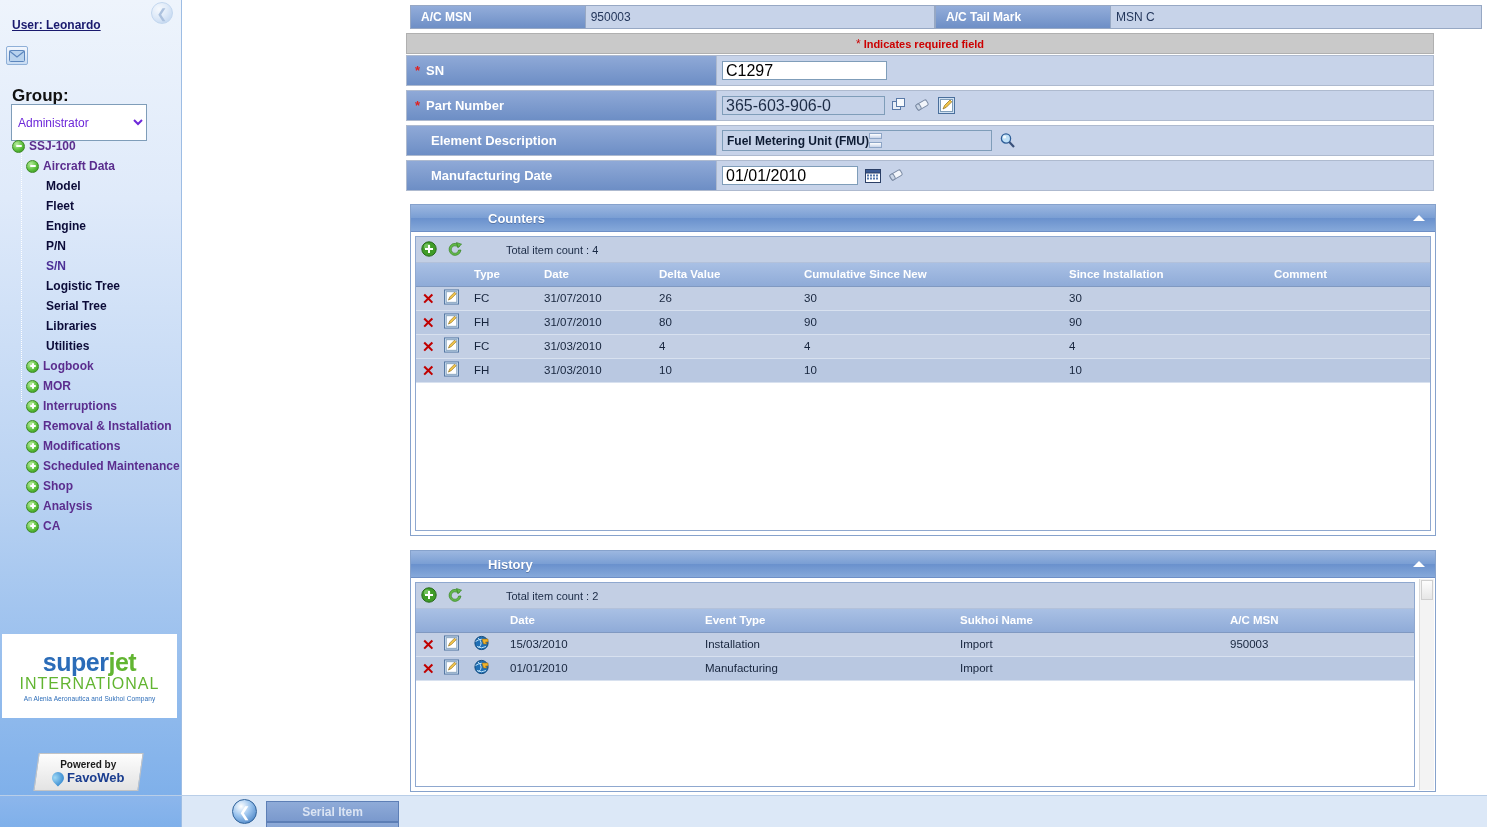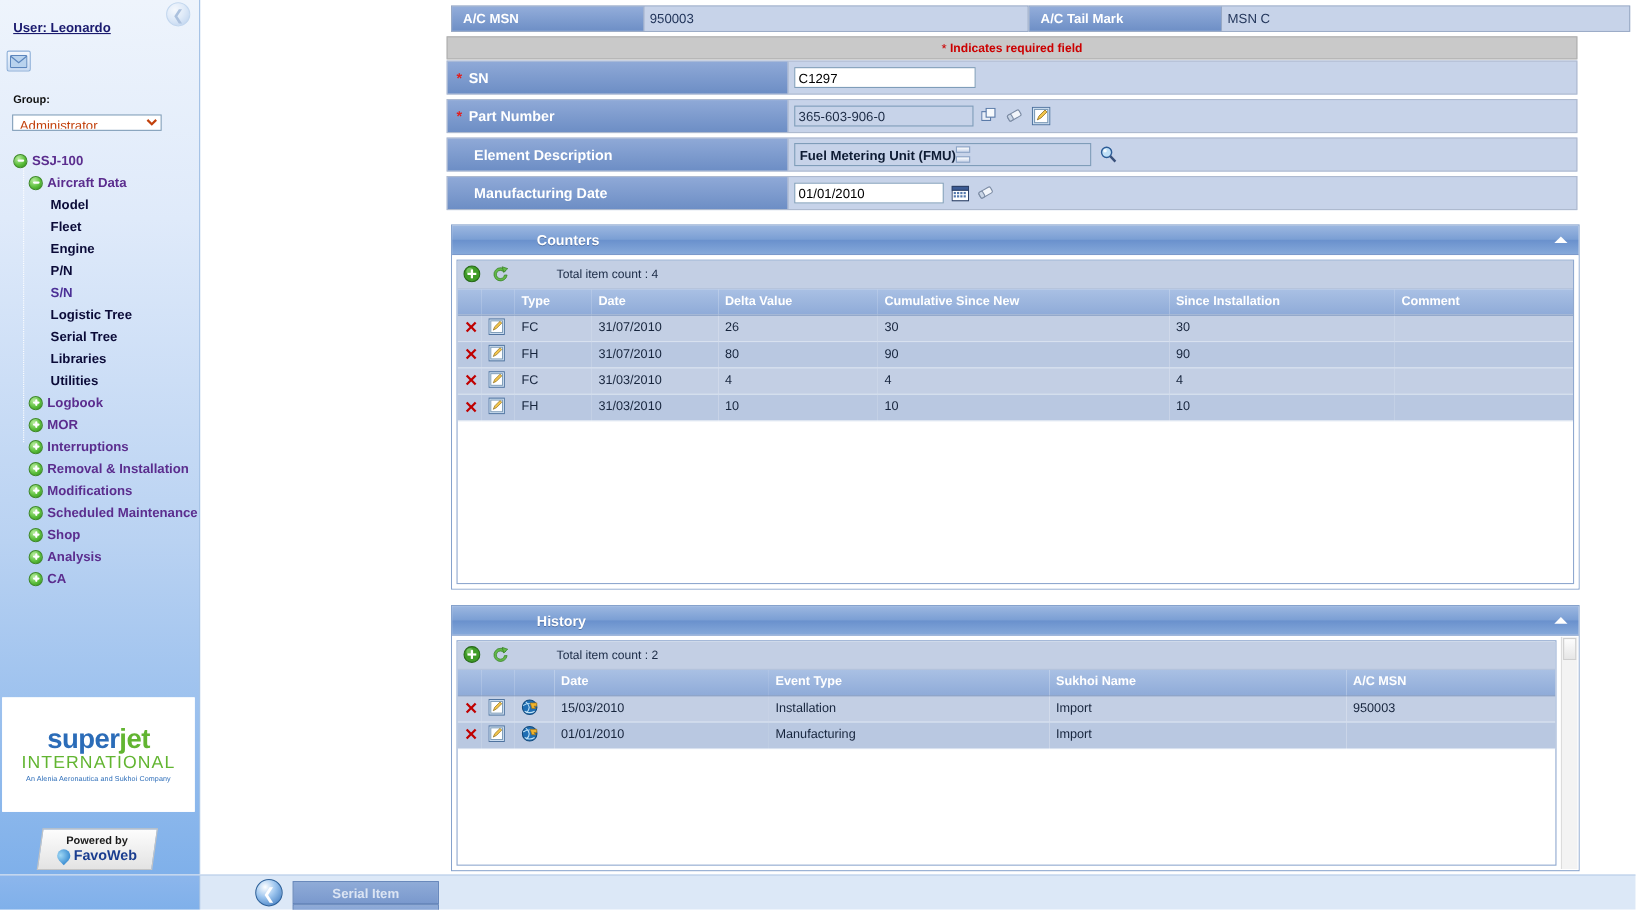--- a/index.html
+++ b/index.html
@@ -43,30 +43,30 @@
     position: absolute; left: 6px; top: 46px;
     width: 22px; height: 19px;
     background: linear-gradient(to bottom,#f3f7fd,#c9dcf3);
     border: 1px solid #8fb0d8;
     border-radius: 2px;
     display: flex; align-items: center; justify-content: center;
   }
   .sb-mail svg { display: block; }
   .sb-group-label {
     position: absolute; left: 12px; top: 86px;
-    font-size: 10px; font-weight: bold; color: #111;
+    font-size: 17px; font-weight: bold; color: #111;
   }
   .sb-select {
     position: absolute; left: 11px; top: 104px;
-    width: 136px; height: 15px;
+    width: 136px; height: 37px;
     font-family: "Liberation Sans", sans-serif;
     font-size: 12px;
     border: 1px solid #7f9db9;
     background: #fff;
-    color: #c2410c;
+    color: #6d28d9;
     padding: 1px 2px;
   }
   .tree { position: absolute; left: 8px; top: 136px; width: 175px; }
   .tree-node {
     display: flex; align-items: center;
     height: 20px;
     white-space: nowrap;
   }
   .tn-icon {
     width: 13px; height: 13px; border-radius: 50%;
@@ -93,21 +93,21 @@
   .lvl1 { padding-left: 18px; }
   .lvl2 { padding-left: 34px; }
   .dotline {
     position: absolute; left: 21px; top: 150px;
     width: 1px; height: 252px;
     border-left: 1px dotted #ffffff;
   }
 
   .sb-logo {
     position: absolute; left: 2px; top: 634px;
-    width: 175px; height: 104px;
+    width: 175px; height: 84px;
     background: #fff; border: 1px solid #fff;
     display: flex; flex-direction: column;
     align-items: center; justify-content: center;
   }
   .logo-super {
     font-size: 25px; font-weight: bold; letter-spacing: -0.5px;
     line-height: 1;
   }
   .logo-super .b { color: #2b6cb8; }
   .logo-super .g { color: #62b531; }
@@ -200,21 +200,21 @@
     padding-left: 8px;
     border-right: 1px solid #aebacf;
   }
   .fr-label .req { color: #e02020; font-size: 13px; margin-right: 6px; font-weight: bold; }
   .fr-label .sp { display: inline-block; width: 16px; }
   .fr-ctrl {
     flex: 1; display: flex; align-items: center; padding-left: 5px;
   }
   .tb {
     height: 19px; border: 1px solid #7f9db9; background: #ffffff;
-    font-family: "Liberation Sans", sans-serif; font-size: 12px;
+    font-family: "Liberation Sans", sans-serif; font-size: 16px;
     padding: 0 3px; color: #000;
   }
   .tb.readonlyish { background: #c7d3e9; color: #1d2c46; }
   .tb.w165 { width: 165px; }
   .tb.w163 { width: 163px; }
   .tb.w136 { width: 136px; }
   .desc-box {
     width: 270px; height: 21px;
     border: 1px solid #7f9db9; background: #c7d3e9;
     display: flex; align-items: center; justify-content: flex-start;

